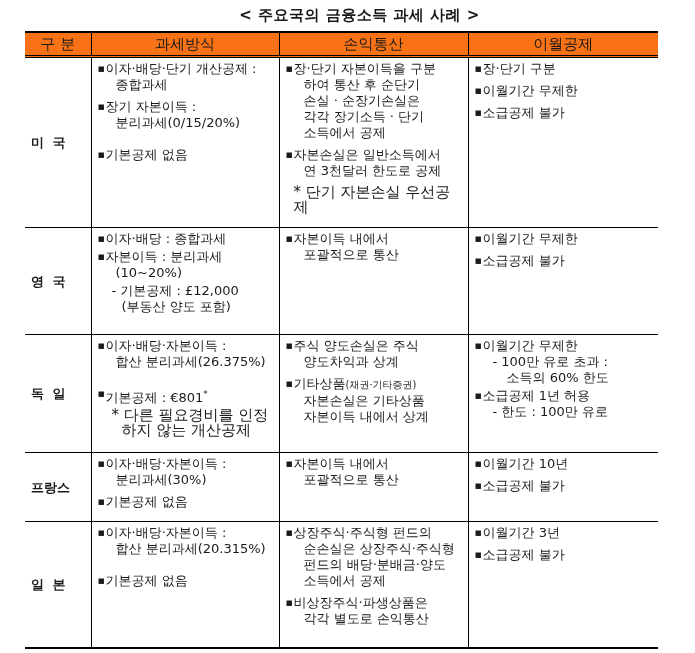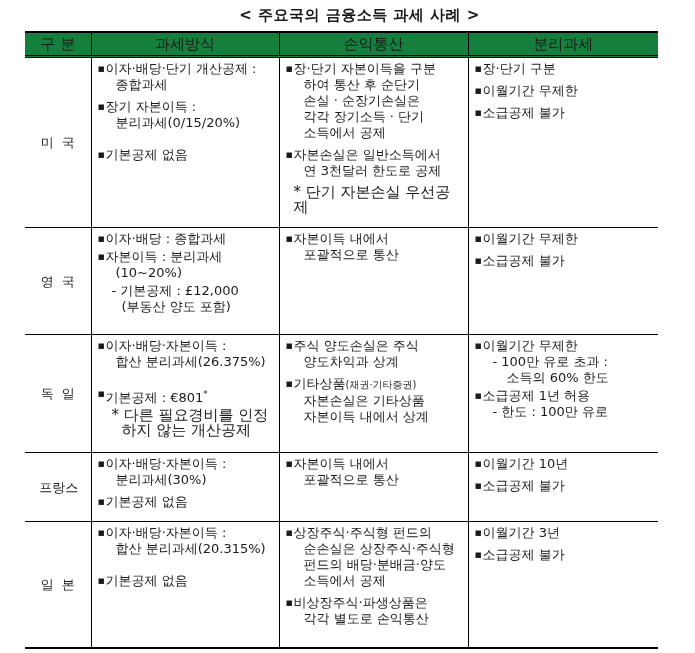--- a/index.html
+++ b/index.html
@@ -32,21 +32,21 @@
     width: 633px;
     border-collapse: collapse;
     table-layout: fixed;
   }
   table.main col.c0 { width: 66px; }
   table.main col.c1 { width: 188px; }
   table.main col.c2 { width: 189px; }
   table.main col.c3 { width: 190px; }
 
   table.main th {
-    background: #15803d;
+    background: #f97316;
     font-weight: normal;
     font-size: 15px;
     height: 22px;
     padding: 0;
     border-top: 2px solid #000;
     border-bottom: 3px double #000;
     border-left: 1px solid #000;
     border-right: 1px solid #000;
     text-align: center;
     vertical-align: middle;
@@ -59,23 +59,22 @@
     vertical-align: top;
     padding: 3px 4px 2px 6px;
     font-size: 13px;
     line-height: 16px;
   }
   table.main td:first-child { border-left: none; }
   table.main td:last-child { border-right: none; }
   table.main tr.last td { border-bottom: 2px solid #000; }
 
   td.country {
-    text-align: center;
     vertical-align: middle !important;
-    font-weight: normal;
+    font-weight: bold;
     font-size: 14px;
     letter-spacing: 2px;
   }
   .item {
     margin: 0 0 6px 0;
     padding-left: 8px;
     position: relative;
   }
   .item .bullet {
     position: absolute;
@@ -116,21 +115,21 @@
     <col class="c0">
       <col class="c1">
       <col class="c2">
       <col class="c3">
   </colgroup>
   <thead>
     <tr>
       <th>구 분</th>
       <th>과세방식</th>
       <th>손익통산</th>
-      <th>분리과세</th>
+      <th>이월공제</th>
     </tr>
   </thead>
   <tbody>
 
     <tr class="r-us">
       <td class="country">미 국</td>
       <td>
         <div class="item">
           <span class="bullet">▪</span>
           <div>이자·배당·단기 개산공제 :</div>

